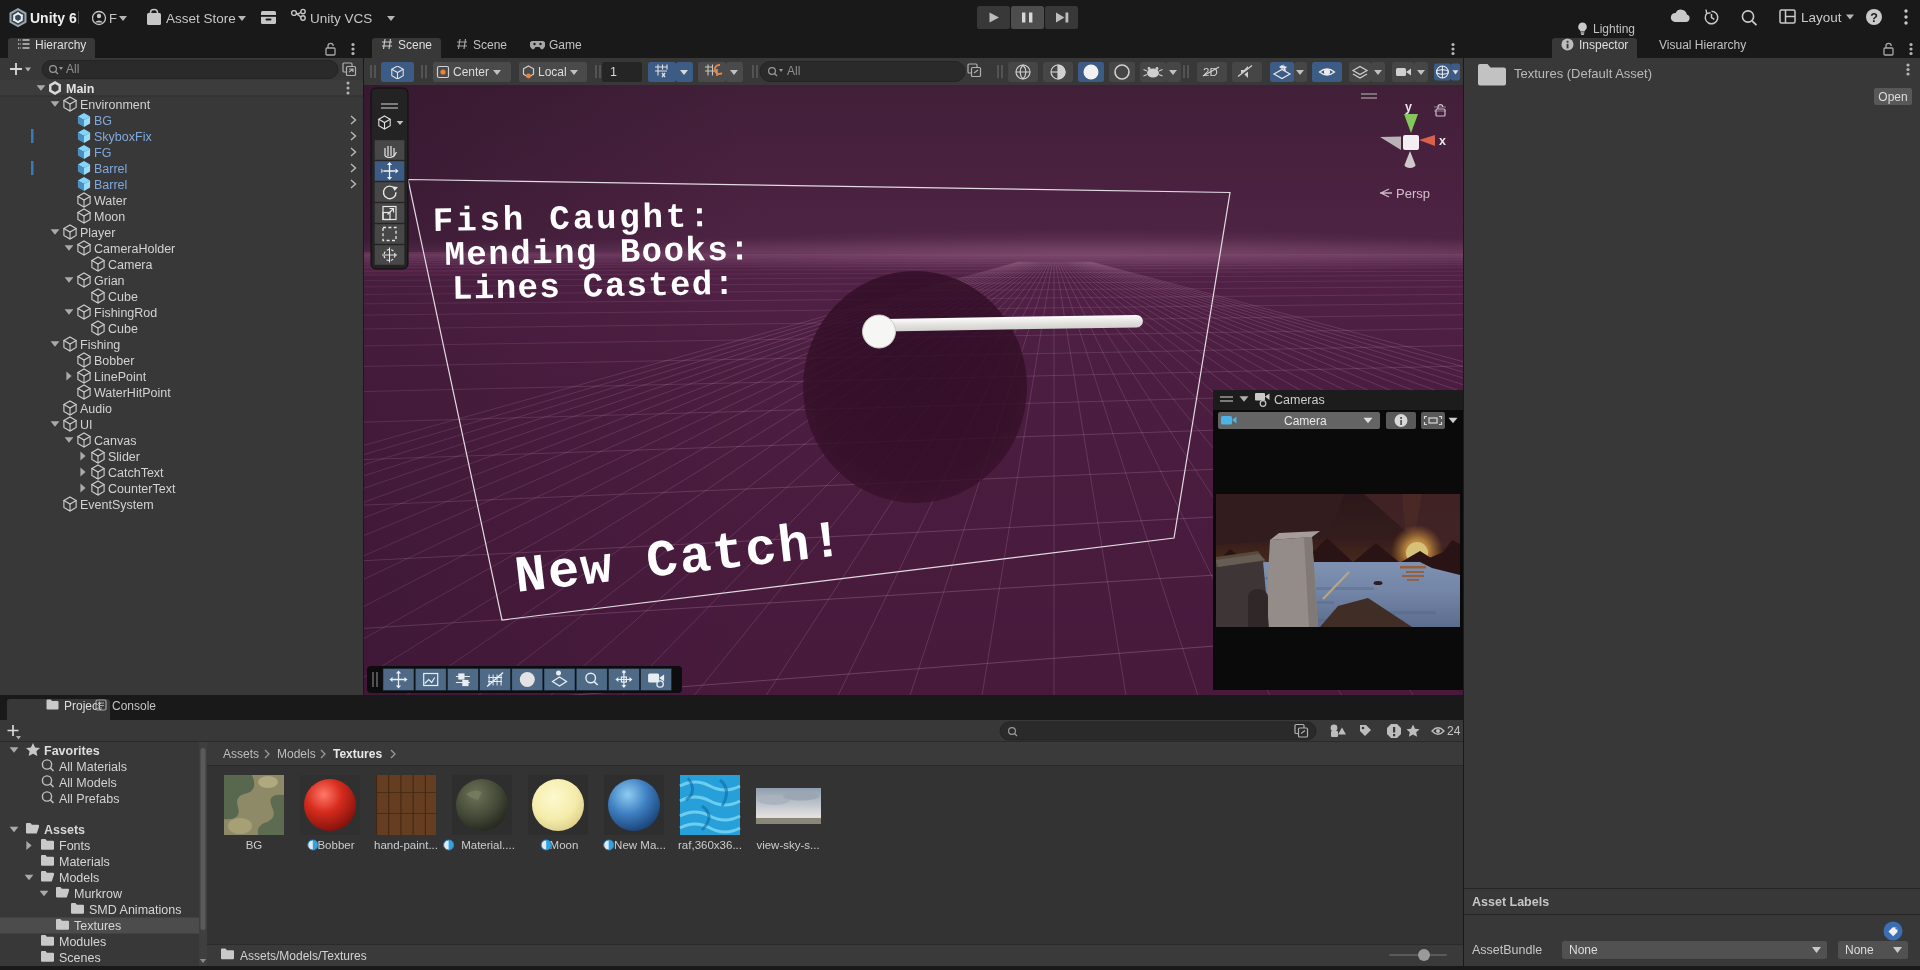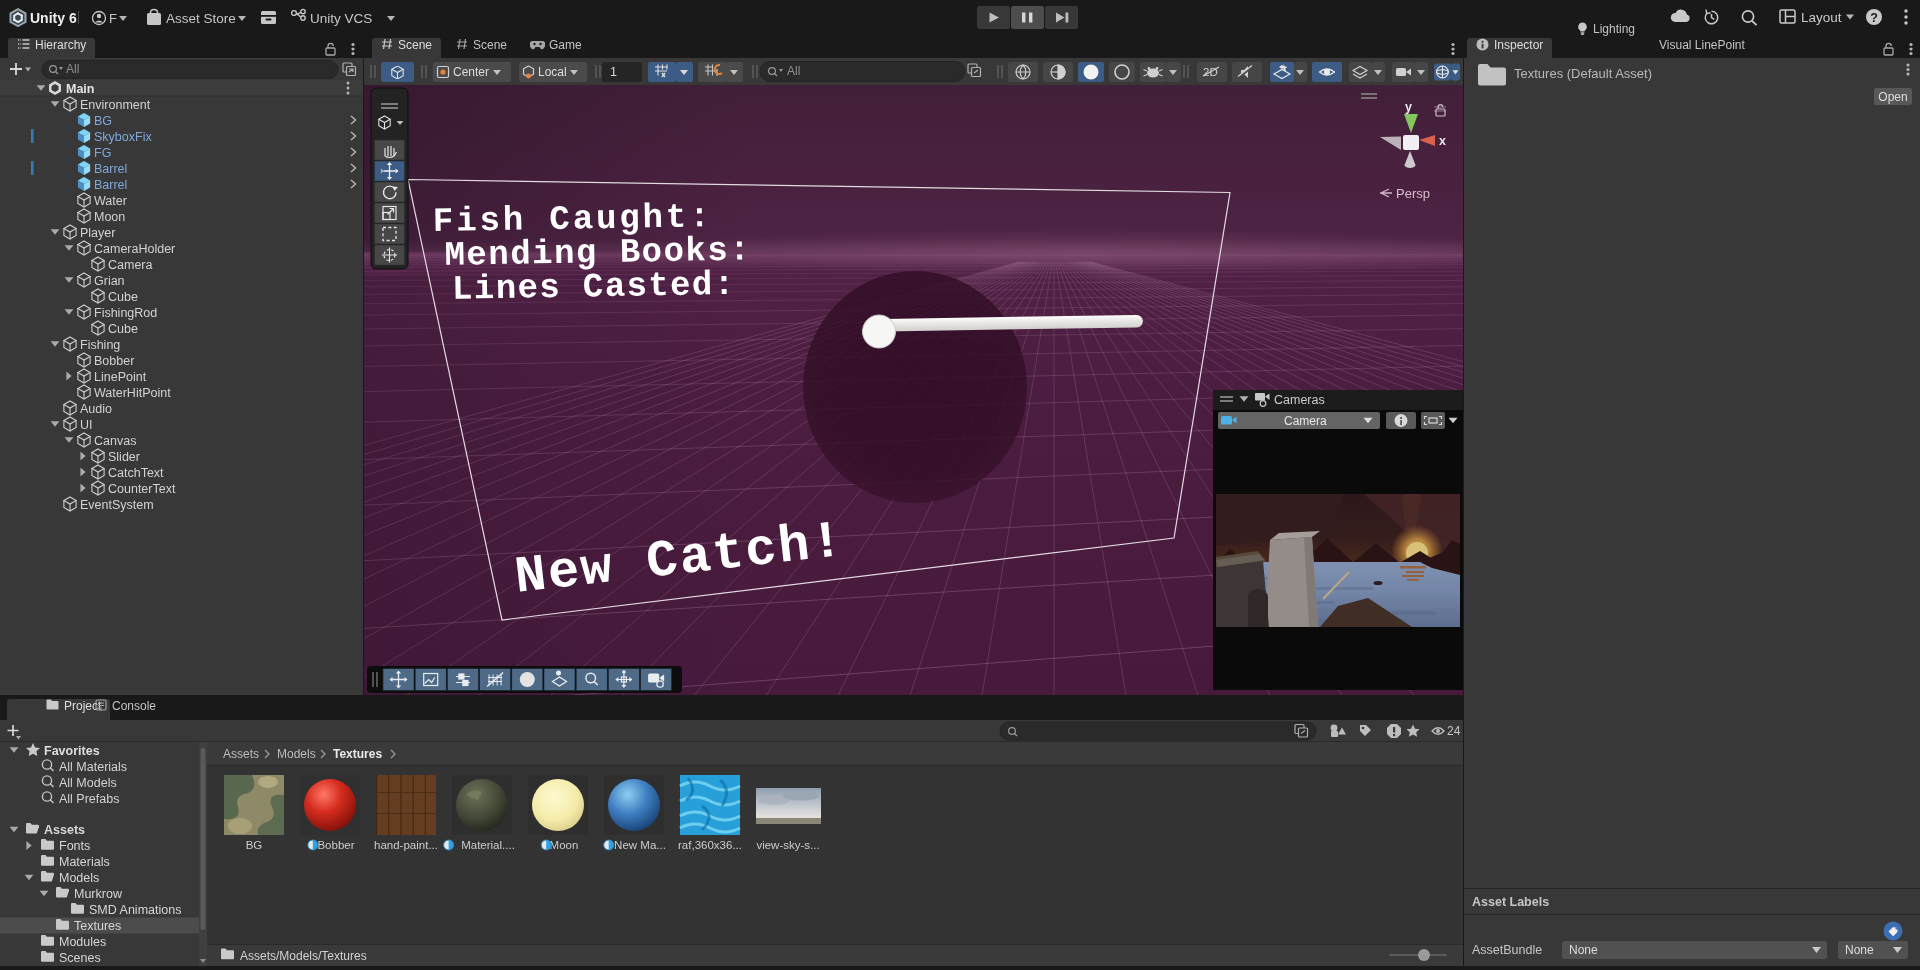--- a/index.html
+++ b/index.html
@@ -930,31 +930,31 @@
 <circle cx="1217" cy="11" r="6" fill="#9a9a9a"></circle>
 </svg>
 <div class="tabbar" style="left:1464px;top:36px;width:456px;height:22px;"></div>
 <svg class="abs" style="left:1448px;top:42px;" width="10" height="14" viewBox="0 0 10 14">
     <g fill="#b5b5b5">
       <circle cx="5" cy="2.5" r="1.6"></circle>
       <circle cx="5" cy="7" r="1.6"></circle>
       <circle cx="5" cy="11.5" r="1.6"></circle>
     </g>
   </svg>
-<div class="tab on" style="left:1467px;top:38px;"><svg width="13" height="13" viewBox="0 0 13 13" style="margin-right:5px">
+<div class="tab on" style="left:1552px;top:38px;"><svg width="13" height="13" viewBox="0 0 13 13" style="margin-right:5px">
       <circle cx="6.5" cy="6.5" r="6" fill="#bdbdbd"></circle>
       <rect x="5.6" y="2.8" width="1.9" height="1.9" fill="#383838"></rect>
       <rect x="5.6" y="5.8" width="1.9" height="4.6" fill="#383838"></rect>
     </svg>Inspector</div>
 <div class="tab" style="left:1568px;top:22px;"><svg width="11" height="13" viewBox="0 0 11 13" style="margin-right:5px">
       <path d="M5.5 0.5 a4.3 4.3 0 0 1 2.6 7.7 l-0.6 1.3 h-4 l-0.6 -1.3 A4.3 4.3 0 0 1 5.5 0.5 Z" fill="#c9c9c9"></path>
       <rect x="3.7" y="10.3" width="3.6" height="1.4" fill="#c9c9c9"></rect>
       <rect x="4.2" y="12" width="2.6" height="1" fill="#c9c9c9"></rect>
     </svg>Lighting</div>
-<div class="tab" style="left:1650px;top:38px;">Visual LinePoint</div>
+<div class="tab" style="left:1650px;top:38px;">Visual Hierarchy</div>
 <svg class="abs" style="left:1883px;top:42px;" width="34" height="14" viewBox="0 0 34 14">
 <rect x="1" y="6" width="9" height="7" rx="1" fill="none" stroke="#a8a8a8" stroke-width="1.3"></rect>
 <path d="M3 6 L3 4 a2.6 2.6 0 0 1 5.2 0" fill="none" stroke="#a8a8a8" stroke-width="1.3"></path>
 <g fill="#b5b5b5">
       <circle cx="28" cy="2.5" r="1.6"></circle>
       <circle cx="28" cy="7" r="1.6"></circle>
       <circle cx="28" cy="11.5" r="1.6"></circle>
     </g>
 </svg>
 <div class="panel" style="left:1464px;top:58px;width:456px;height:908px;"></div>

